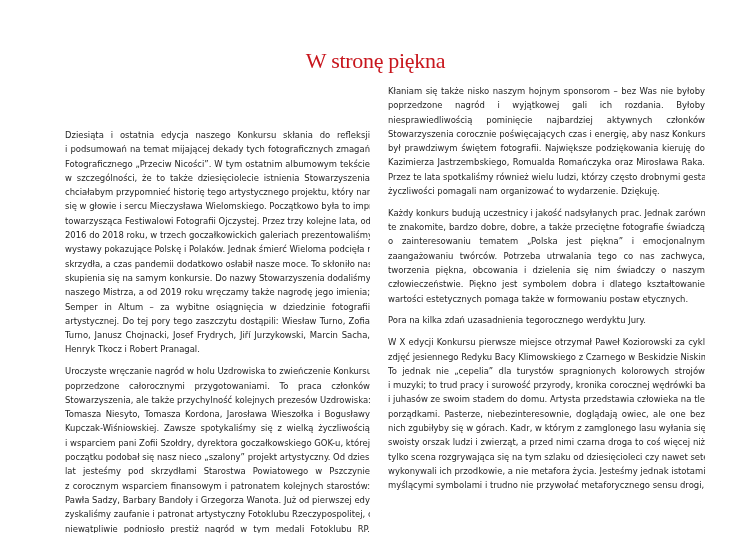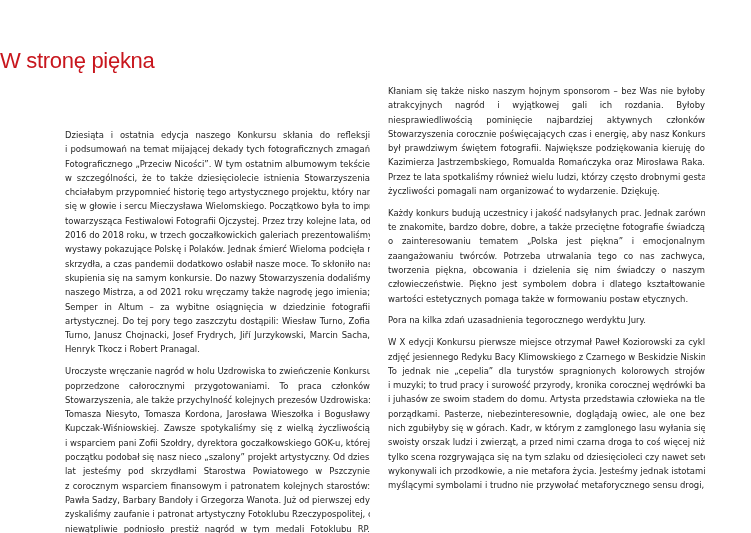--- a/index.html
+++ b/index.html
@@ -1,19 +1,19 @@
 <!DOCTYPE html>
 <html><head>
 <meta charset="utf-8">
 <style>
   html, body { margin: 0; padding: 0; background: #ffffff; }
   body { width: 751px; height: 533px; position: relative; overflow: hidden; }
   .title {
-    position: absolute; left: 0; top: 33px; width: 751px; text-align: left;
-    font-family: Liberation Sans, sans-serif;
+    position: absolute; left: 0; top: 33px; width: 751px; text-align: center;
+    font-family: Liberation Serif, serif;
     font-size: 22px; color: #c8161d; letter-spacing: -0.3px; font-weight: normal;
   }
   .col {
     position: absolute; top: 84px;
     font-family: "DejaVu Sans", "Liberation Sans", sans-serif;
     font-size: 8.45px; color: #1d1d1d; line-height: 14.3px;
   }
   .col.left { left: 65px; width: 305px; margin-top: 44px; }
   .col.right { left: 388px; width: 317px; }
   .para { margin: 0 0 7.5px 0; }
@@ -35,21 +35,21 @@
       <span class="line">i podsumowań na temat mijającej dekady tych fotograficznych zmagań</span>
       <span class="line">Fotograficznego „Przeciw Nicości”. W tym ostatnim albumowym tekście</span>
       <span class="line">w szczególności, że to także dziesięciolecie istnienia Stowarzyszenia</span>
       <span class="line">chciałabym przypomnieć historię tego artystycznego projektu, który narodził</span>
       <span class="line">się w głowie i sercu Mieczysława Wielomskiego. Początkowo była to impreza</span>
       <span class="line">towarzysząca Festiwalowi Fotografii Ojczystej. Przez trzy kolejne lata, od</span>
       <span class="line">2016 do 2018 roku, w trzech goczałkowickich galeriach prezentowaliśmy</span>
       <span class="line">wystawy pokazujące Polskę i Polaków. Jednak śmierć Wieloma podcięła nam</span>
       <span class="line">skrzydła, a czas pandemii dodatkowo osłabił nasze moce. To skłoniło nas do</span>
       <span class="line">skupienia się na samym konkursie. Do nazwy Stowarzyszenia dodaliśmy imię</span>
-      <span class="line">naszego Mistrza, a od 2021 roku wręczamy także nagrodę jego imienia;</span>
+      <span class="line">naszego Mistrza, a od 2019 roku wręczamy także nagrodę jego imienia;</span>
       <span class="line"><span class="it">Semper in Altum</span> – za wybitne osiągnięcia w dziedzinie fotografii</span>
       <span class="line">artystycznej. Do tej pory tego zaszczytu dostąpili: Wiesław Turno, Zofia</span>
       <span class="line">Turno, Janusz Chojnacki, Josef Frydrych, Jiří Jurzykowski, Marcin Sacha,</span>
       <span class="line last">Henryk Tkocz i Robert Pranagal.</span>
     </div>
     <div class="para">
       <span class="line">Uroczyste wręczanie nagród w holu Uzdrowiska to zwieńczenie Konkursu</span>
       <span class="line">poprzedzone całorocznymi przygotowaniami. To praca członków</span>
       <span class="line">Stowarzyszenia, ale także przychylność kolejnych prezesów Uzdrowiska:</span>
       <span class="line">Tomasza Niesyto, Tomasza Kordona, Jarosława Wieszołka i Bogusławy</span>
@@ -61,21 +61,21 @@
       <span class="line">Pawła Sadzy, Barbary Bandoły i Grzegorza Wanota. Już od pierwszej edycji</span>
       <span class="line">zyskaliśmy zaufanie i patronat artystyczny Fotoklubu Rzeczypospolitej, co</span>
       <span class="line">niewątpliwie podniosło prestiż nagród w tym medali Fotoklubu RP.</span>
       <span class="line">Na kolejnych edycjach gościliśmy prezesów tej organizacji: jej założyciela –</span>
       <span class="line last">Mieczysława Cybulskiego, Małgorzatę Dołowską oraz Alicję Przybyszowską.</span>
     </div>
   </div>
 <div class="col right" id="right-col">
     <div class="para">
       <span class="line">Kłaniam się także nisko naszym hojnym sponsorom – bez Was nie byłoby</span>
-      <span class="line">atrakcyjnych nagród i wyjątkowej gali ich rozdania. Byłoby</span>
+      <span class="line">poprzedzone nagród i wyjątkowej gali ich rozdania. Byłoby</span>
       <span class="line">niesprawiedliwością pominięcie najbardziej aktywnych członków</span>
       <span class="line">Stowarzyszenia corocznie poświęcających czas i energię, aby nasz Konkurs</span>
       <span class="line">był prawdziwym świętem fotografii. Największe podziękowania kieruję do</span>
       <span class="line">Kazimierza Jastrzembskiego, Romualda Romańczyka oraz Mirosława Raka.</span>
       <span class="line">Przez te lata spotkaliśmy również wielu ludzi, którzy często drobnymi gestami</span>
       <span class="line last">życzliwości pomagali nam organizować to wydarzenie. Dziękuję.</span>
     </div>
     <div class="para">
       <span class="line">Każdy konkurs budują uczestnicy i jakość nadsyłanych prac. Jednak zarówno</span>
       <span class="line">te znakomite, bardzo dobre, dobre, a także przeciętne fotografie świadczą</span>

